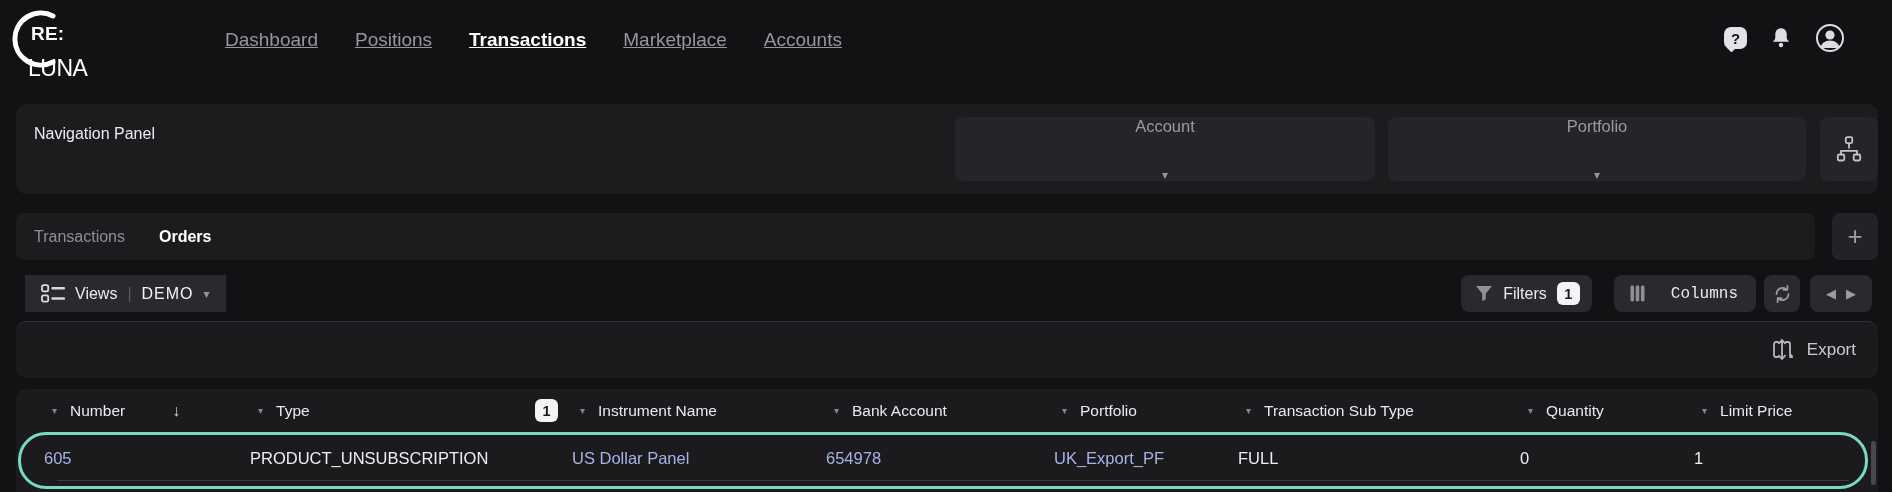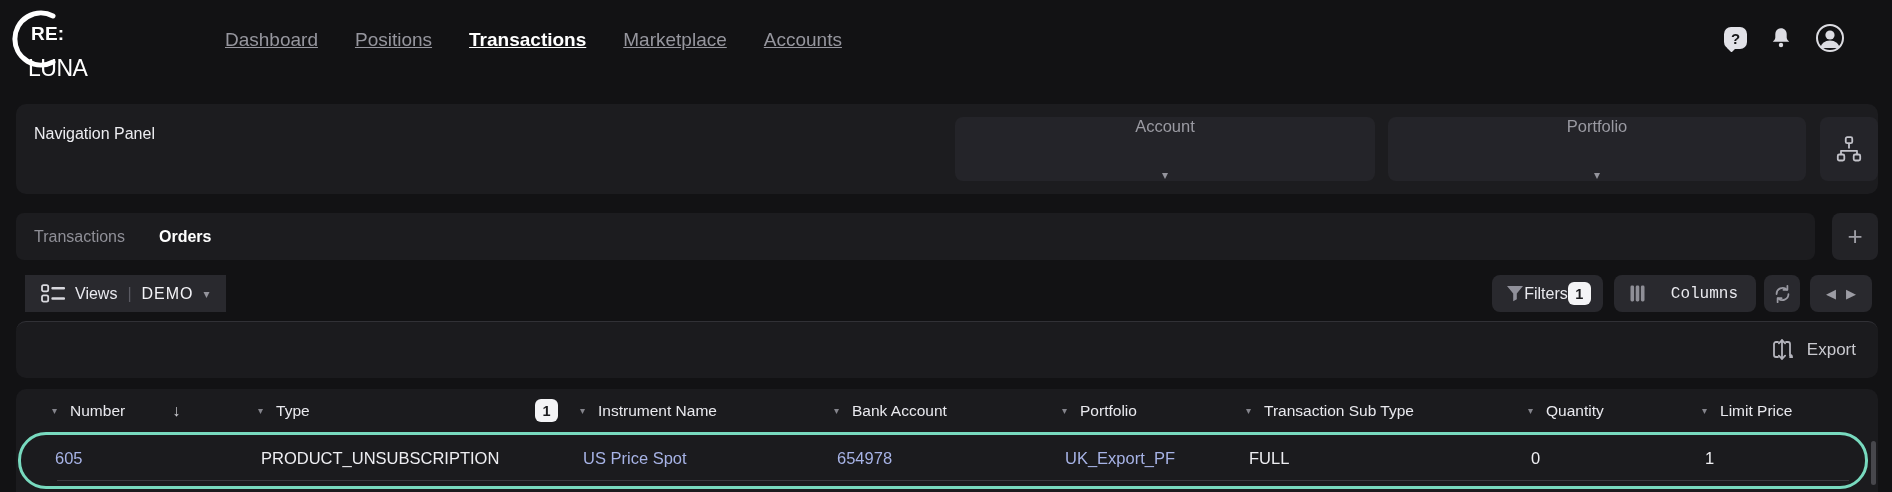--- a/index.html
+++ b/index.html
@@ -49,21 +49,21 @@
 
   
   .toolbar { position:absolute; left:16px; top:266px; width:1862px; height:55px; }
   .views-btn { position:absolute; left:9px; top:9px; height:37px; background:#29292e; border-radius:0;
                display:flex; align-items:center; gap:10px; padding:0 16px; cursor:pointer; }
   .views-btn .vlabel { font-size:16px; color:#e8e8ee; }
   .views-btn .pipe { font-size:16px; color:#5a5a62; }
   .views-btn .vvalue { font-size:16px; color:#f4f4f8; letter-spacing:1px; }
   .tool-right { position:absolute; right:6px; top:9px; display:flex; align-items:center; }
   .tbtn { height:37px; background:#29292e; border-radius:8px; display:flex; align-items:center; cursor:pointer; }
-  .btn-filters { padding:0 12px 0 14px; margin-right:11px; }
+  .btn-filters { padding:0 12px 0 14px; gap:10px; margin-right:22px; }
   .btn-columns { padding:0 18px 0 16px; gap:26px; margin-right:8px;font-family:Liberation Mono, monospace; }
   .btn-refresh { width:36px; justify-content:center; margin-right:10px; }
   .btn-pager { width:62px; justify-content:center; gap:10px; }
   .tbtn .tlabel { font-size:16px; color:#e9e9ee; }
   .count-badge { min-width:23px; height:23px; background:#f4f4f6; color:#1c1c1f; border-radius:6px;
                  display:flex; align-items:center; justify-content:center; font-size:14.5px; font-weight:700; padding:0 4px; }
   .pager-arrow { font-size:13px; color:#9c9ca4; line-height:1; }
 
   
   .export-panel { position:absolute; left:16px; top:321px; width:1862px; height:57px; background:#1b1b1e;
@@ -76,21 +76,21 @@
                  border-radius:10px 10px 0 0; }
   .grid8 { display:grid; grid-template-columns:206px 322px 254px 228px 184px 282px 174px 188px; align-items:center; }
   .thead { height:43px; padding-left:28px; }
   .hcell { display:flex; align-items:center; gap:13px; padding-left:8px; position:relative; height:100%; cursor:pointer; }
   .hcell .hcaret { font-size:10px; color:#84848c; }
   .hcell .hlabel { font-size:15.5px; font-weight:500; color:#e9e9ee; white-space:nowrap; }
   .sort-arrow { margin-left:34px; font-size:16px; color:#cfcfd5; }
   .hbadge { position:absolute; right:14px; top:10px; }
   .sel-row { position:absolute; left:2px; top:43px; width:1850px; height:57px;
              border:3px solid #78dabf; border-radius:28px; cursor:pointer; }
-  .sel-row-inner { position:absolute; left:0; right:0; top:0; bottom:5px; padding-left:34px; }
+  .sel-row-inner { position:absolute; left:0; right:0; top:0; bottom:5px; padding-left:23px; }
   .row-sep { position:absolute; left:36px; right:16px; bottom:5px; height:1px; background:#3a3a3f; }
   .cell { font-size:16.5px; color:#eeeef2; white-space:nowrap; }
   .cell.link { color:#a7b3e6; cursor:pointer; }
   .vscroll { position:absolute; right:2px; top:52px; width:5px; height:44px; background:#47474c; border-radius:3px; cursor:pointer; }
 
   svg { display:block; }
 </style>
 </head>
 <body>
 
@@ -257,21 +257,21 @@
     <div class="hcell">
       <span class="hcaret">▾</span>
       <span class="hlabel">Limit Price</span>
     </div>
   </div>
 
   <div class="sel-row">
     <div class="sel-row-inner grid8">
       <span class="cell link">605</span>
       <span class="cell">PRODUCT_UNSUBSCRIPTION</span>
-      <span class="cell link">US Price Spot</span>
+      <span class="cell link">US Dollar Panel</span>
       <span class="cell link">654978</span>
       <span class="cell link">UK_Export_PF</span>
       <span class="cell">FULL</span>
       <span class="cell">0</span>
       <span class="cell">1</span>
     </div>
     <div class="row-sep"></div>
   </div>
 
   <div class="vscroll"></div>

